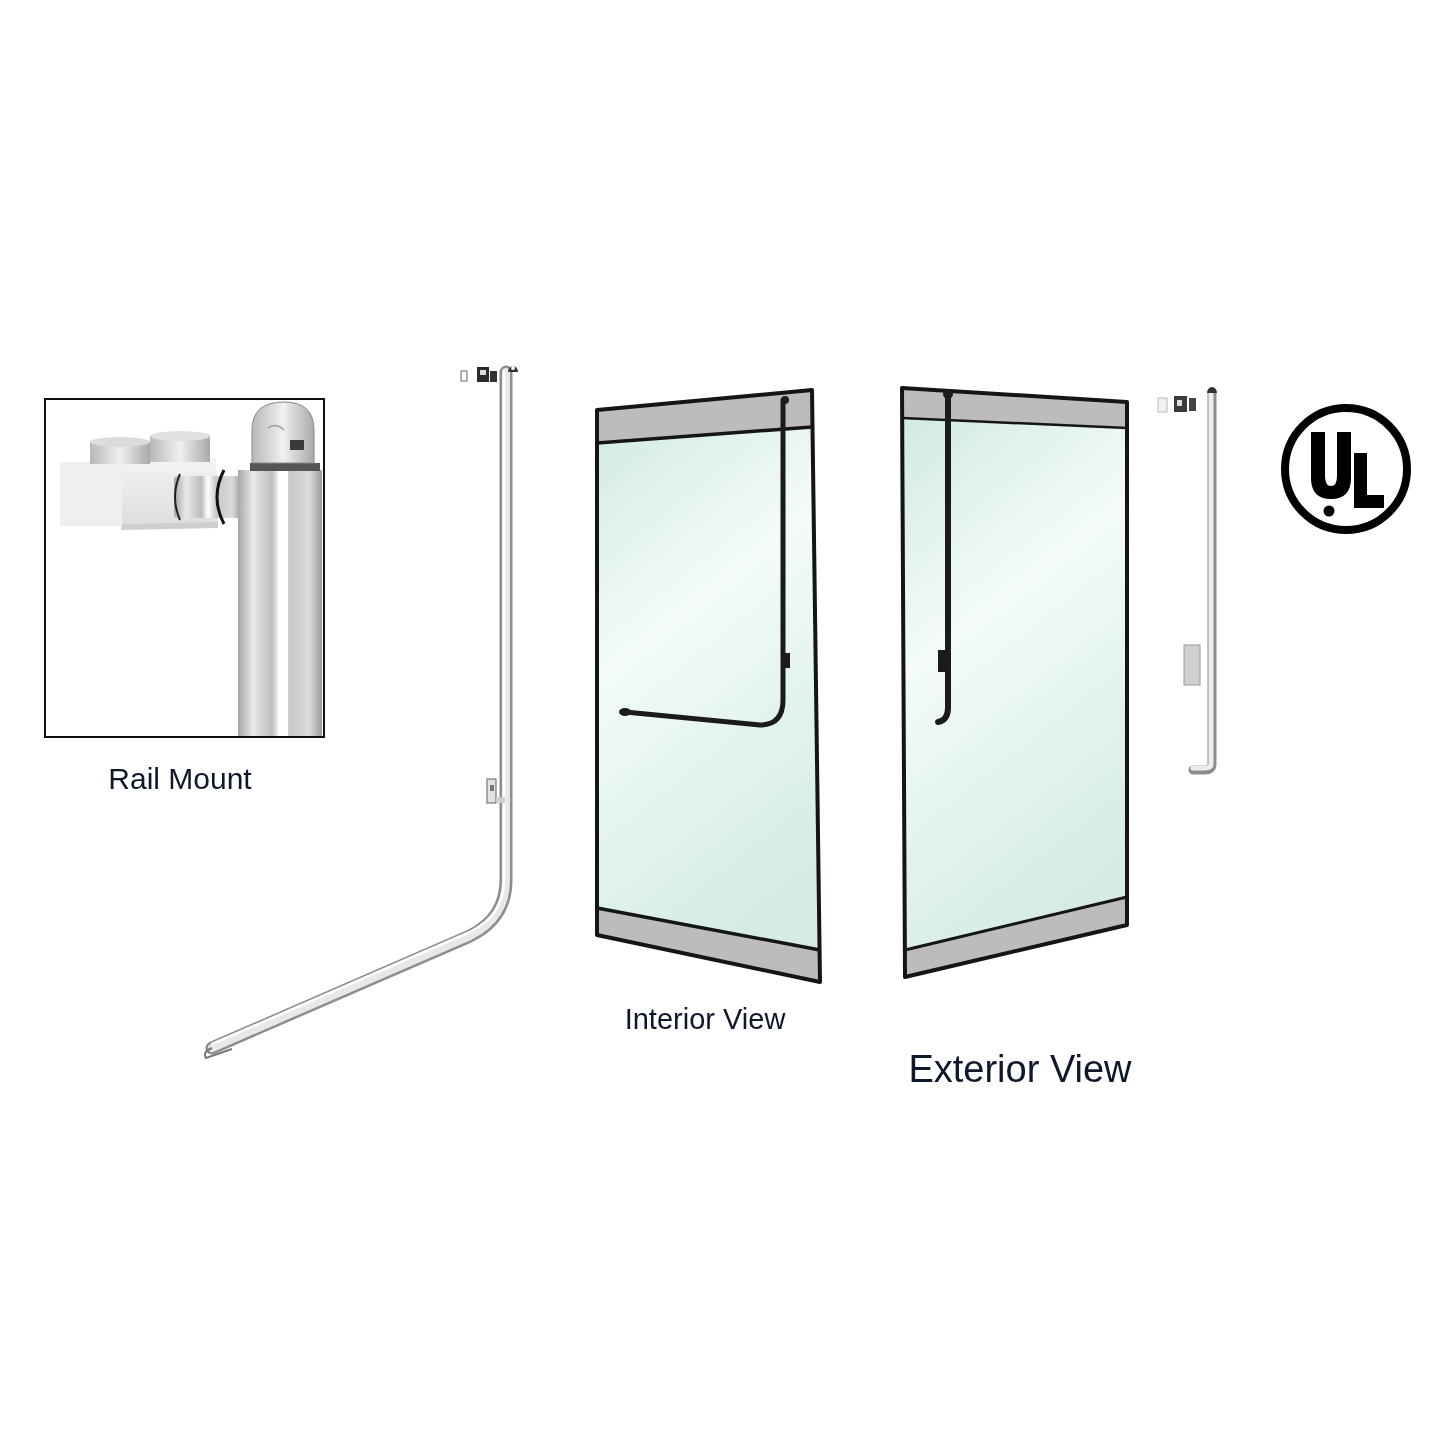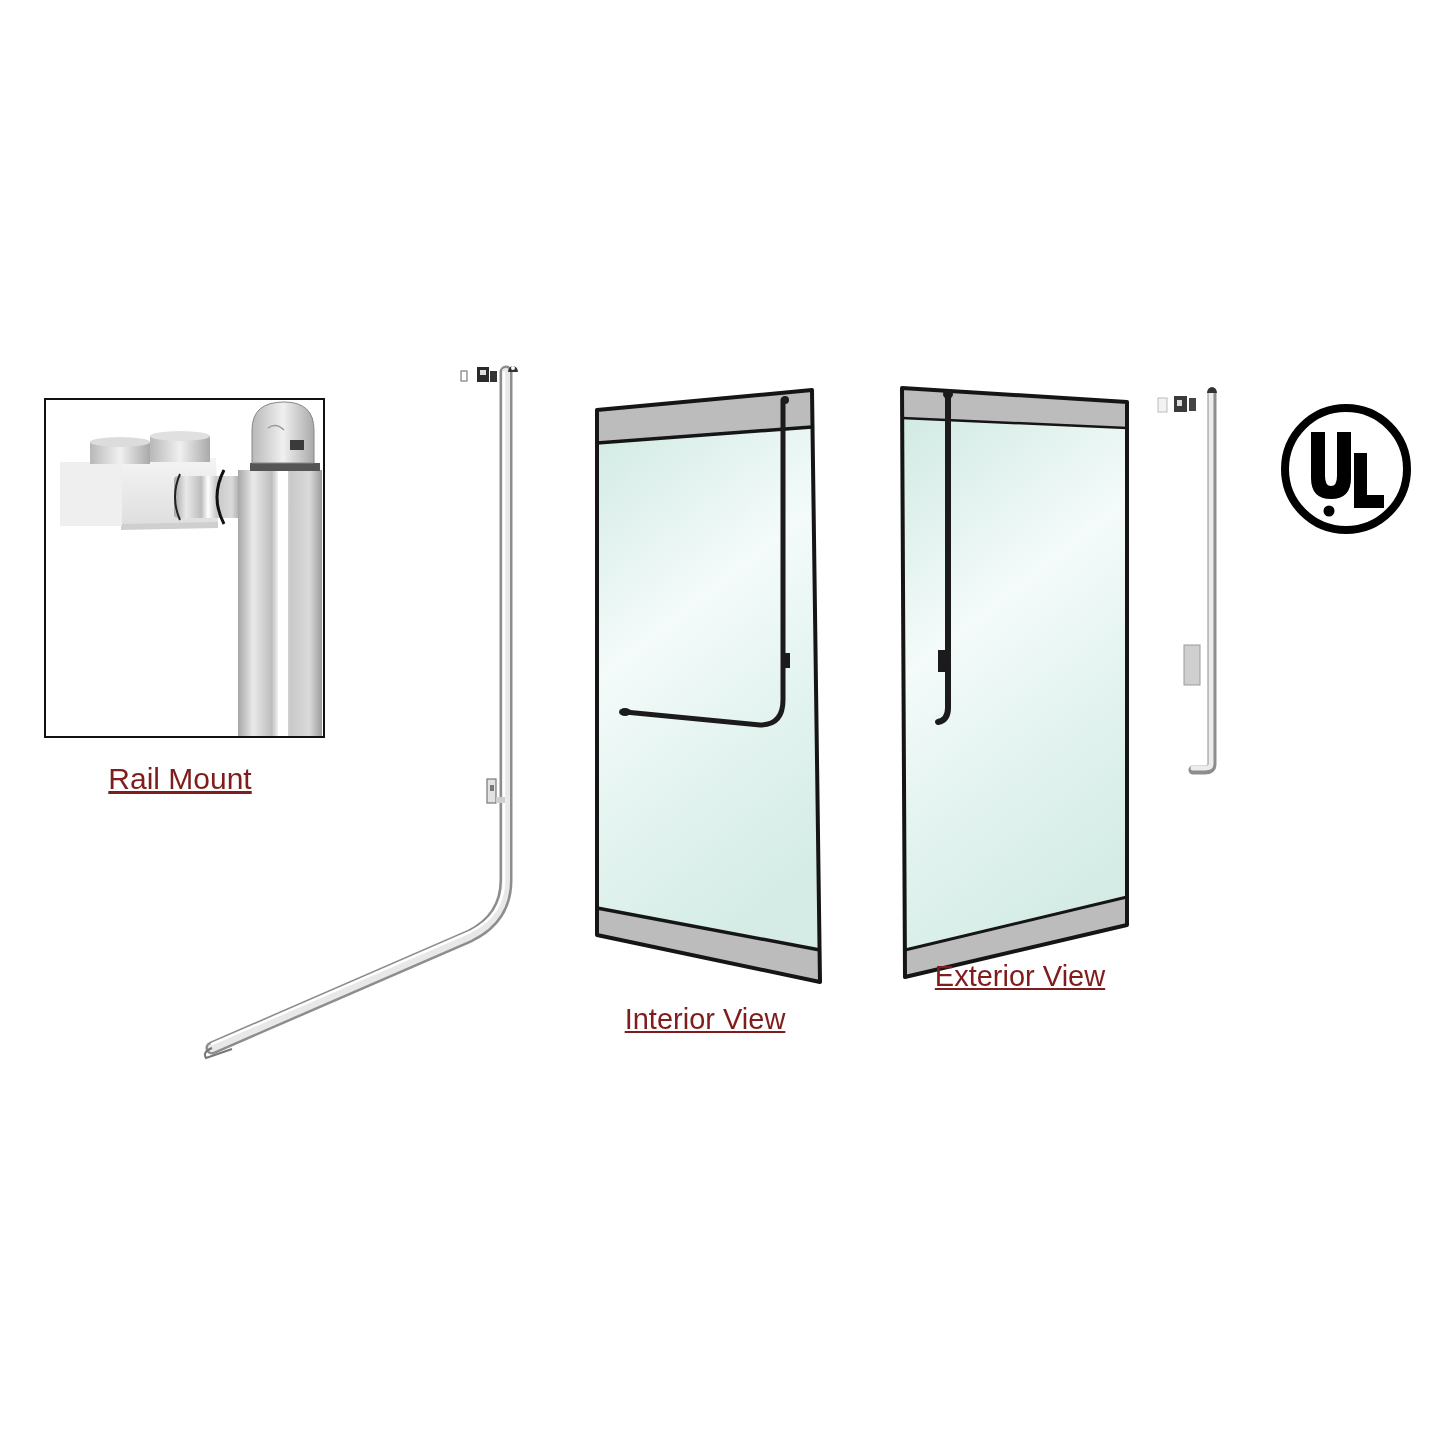--- a/index.html
+++ b/index.html
@@ -1,20 +1,20 @@
 <!DOCTYPE html>
 <html><head>
 <meta charset="utf-8">
 <style>
   html, body { margin: 0; padding: 0; background: #ffffff; }
   body { width: 1445px; height: 1445px; position: relative; overflow: hidden;
          font-family: "Liberation Sans", sans-serif; }
   .abs { position: absolute; }
-  .caption { position: absolute; color: #7f1d1d; font-family: "Liberation Sans", sans-serif;
-             text-align: center; line-height: 1.12; white-space: nowrap; text-decoration: underline; }
+  .caption { position: absolute; color: #0f172a; font-family: "Liberation Sans", sans-serif;
+             text-align: center; line-height: 1.12; white-space: nowrap; }
   #detail-box { left: 44px; top: 398px; width: 281px; height: 340px;
                 border: 2px solid #111; background: #fff; overflow: hidden; box-sizing: border-box; }
   svg { position: absolute; left: 0; top: 0; }
 </style>
 </head>
 <body>
 
 <svg width="1445" height="1445" viewBox="0 0 1445 1445">
   <defs>
     <linearGradient id="glassGrad" x1="0" y1="0" x2="0.3" y2="1">
@@ -155,13 +155,13 @@
     <path d="M222,28 Q230,22 238,30" fill="none" stroke="#999" stroke-width="1.5"></path>
   </svg>
 </div>
 
 <div class="caption" style="left:44px; top:762px; width:272px; font-size:30px;">
   <div>Rail Mount</div>
 </div>
 
 <div class="caption" style="left:590px; top:1003px; width:230px; font-size:29px;">Interior View</div>
 
-<div class="caption" style="left:905px; top:960px; width:230px; font-size:29px;">Exterior View</div>
+<div class="caption" style="left:905px; top:1048px; width:230px; font-size:38px;">Exterior View</div>
 
 </body></html>

